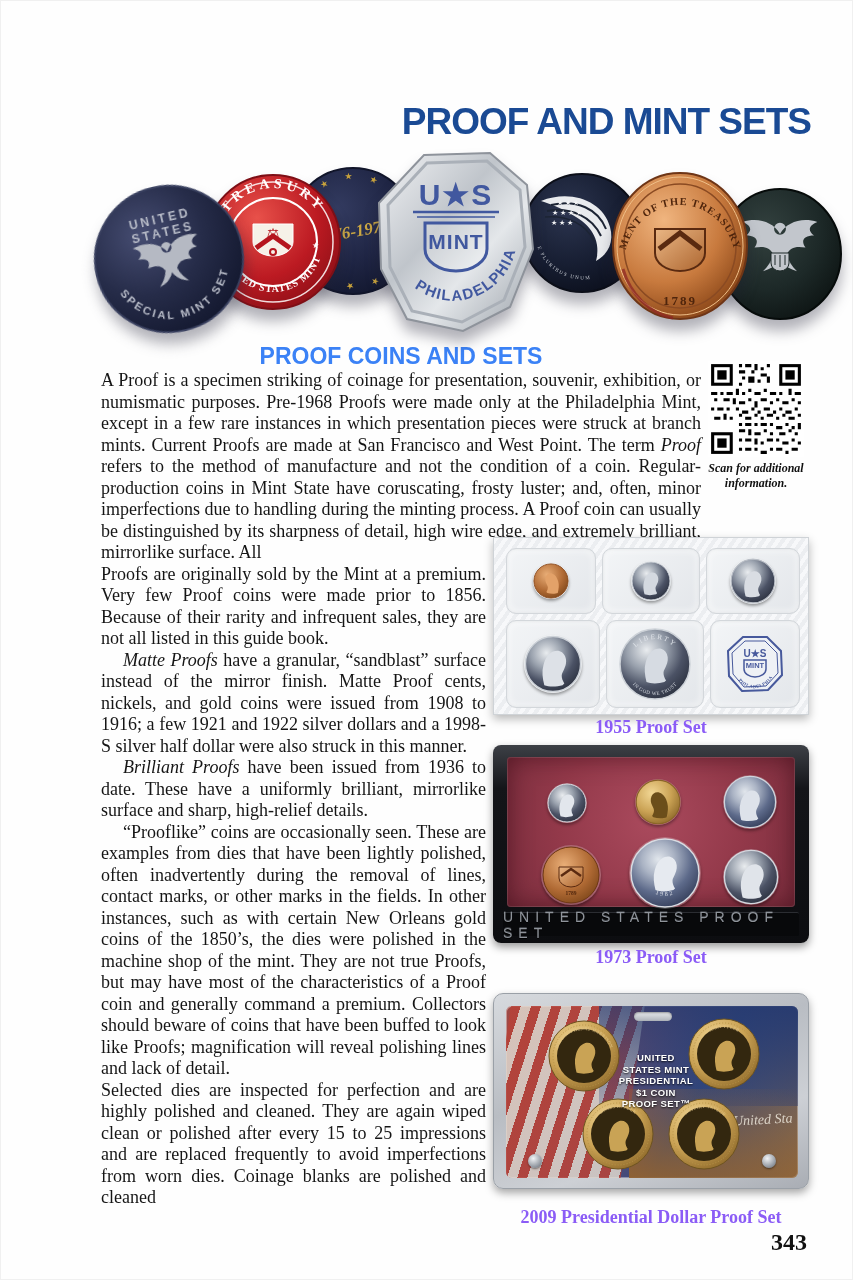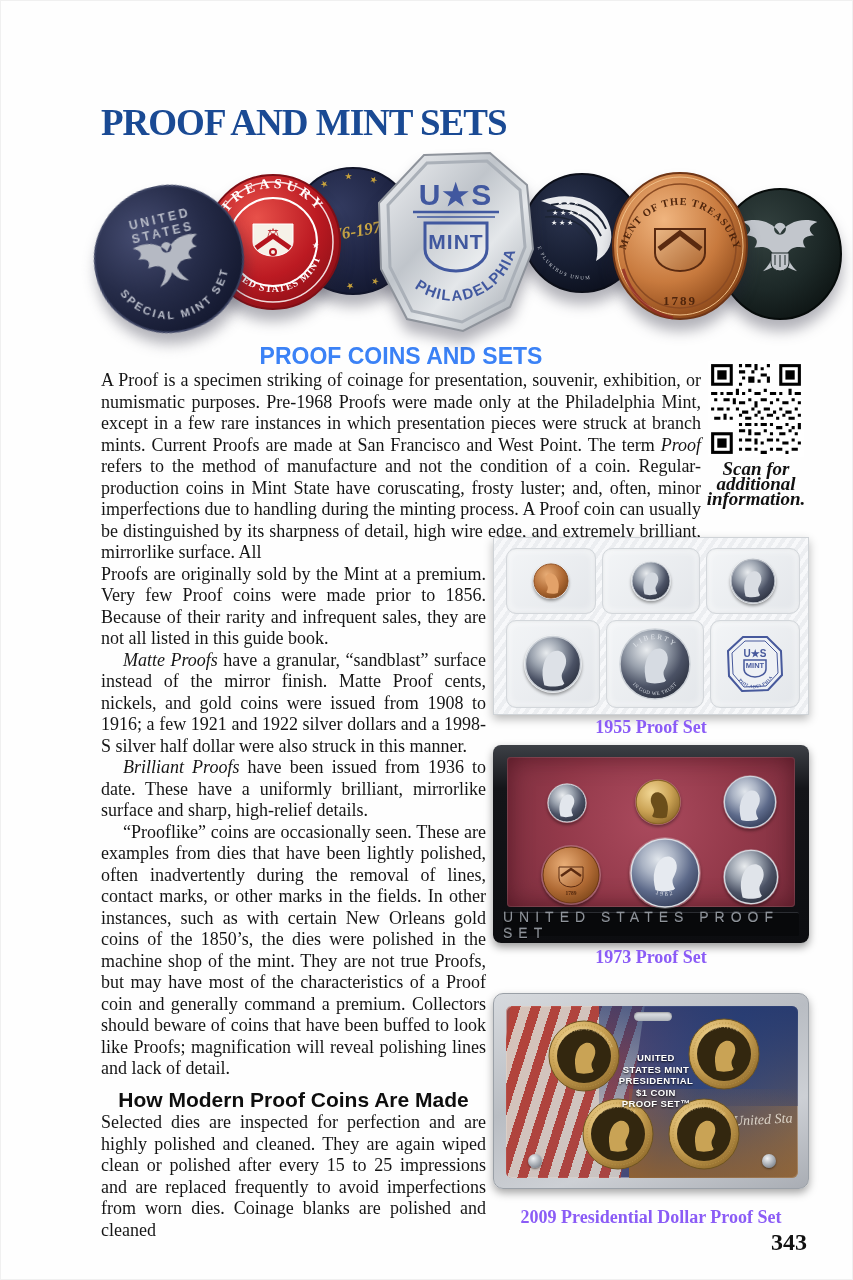--- a/index.html
+++ b/index.html
@@ -1,38 +1,38 @@
 <!DOCTYPE html>
 <html><head>
 <meta charset="utf-8">
 <style>
   html,body{margin:0;padding:0;background:#ffffff;}
   .page{position:relative;width:853px;height:1280px;background:#fefefe;overflow:hidden;
         font-family:"Liberation Serif",serif;color:#151515;border:1px solid #f0f0f0;box-sizing:border-box;}
   
-  .title{position:absolute;left:100px;top:100px;width:710px;text-align:left;
-         font-family:Liberation Serif, serif;font-weight:bold;font-size:37px;
+  .title{position:absolute;left:100px;top:100px;width:710px;text-align:right;
+         font-family:Liberation Sans, sans-serif;font-weight:bold;font-size:37px;
          color:#1a4a94;letter-spacing:-1px;}
   
   .coin{position:absolute;filter:drop-shadow(0 11px 7px rgba(35,35,55,.35));}
   
   .h2{position:absolute;left:100px;top:342px;width:600px;text-align:center;
       font-family:"Liberation Sans",sans-serif;font-weight:bold;font-size:23px;color:#3b82f6;}
   
   .mainflow{position:absolute;left:100px;top:369px;width:600px;font-size:18px;line-height:21.5px;text-align:justify;}
   .narrow{width:385px;}
   .para{margin:0;text-indent:22px;}
   .para.noindent{text-indent:0;}
   .ital{font-style:italic;}
   .h3{margin:9px 0 2px 0;text-align:center;font-family:"Liberation Sans",sans-serif;
       font-weight:bold;font-size:21px;color:#0e0e0e;text-indent:0;}
   
   .qrbox{position:absolute;left:700px;top:360px;width:110px;text-align:center;}
   .qrbox svg{display:block;margin:0 auto;}
-  .qrcap{margin-top:4px;font-style:italic;font-weight:bold;font-size:19px;line-height:15px;color:#111;}
+  .qrcap{margin-top:4px;font-style:italic;font-weight:bold;font-size:12px;line-height:15px;color:#111;}
   
   .figcap{position:absolute;left:492px;width:316px;text-align:center;
           font-weight:bold;font-size:18px;color:#8b5cf6;}
   
   .pack55{position:absolute;left:492px;top:536px;width:316px;height:178px;box-sizing:border-box;
           background:repeating-linear-gradient(125deg,#f7f8fa 0 4px,#eceef1 4px 8px);
           border:1px solid #cfd3d7;box-shadow:0 4px 9px rgba(0,0,0,.28);}
   .cell{position:absolute;border-radius:10px;border:1px solid #d3d7db;
         background:linear-gradient(135deg,#f3f5f7,#e3e6ea);
         box-shadow:inset 0 0 8px rgba(255,255,255,.95), inset 0 0 3px rgba(150,156,164,.5);
@@ -266,21 +266,20 @@
     <div class="qrcap">Scan for additional information.</div>
   </div>
 
   <div class="mainflow">
     <p class="para noindent"><span>A Proof is a specimen striking of coinage for presentation, souvenir, exhibition, or numismatic purposes. Pre-1968 Proofs were made only at the Philadelphia Mint, except in a few rare instances in which presentation pieces were struck at branch mints. Current Proofs are made at San Francisco and West Point. The term </span><span class="ital">Proof</span><span> refers to the method of manufacture and not the condition of a coin. Regular-production coins in Mint State have coruscating, frosty luster; and, often, minor imperfections due to handling during the minting process. A Proof coin can usually be distinguished by its sharpness of detail, high wire edge, and extremely brilliant, mirrorlike surface. All</span></p>
     <div class="narrow">
       <p class="para noindent"><span>Proofs are originally sold by the Mint at a premium. Very few Proof coins were made prior to 1856. Because of their rarity and infrequent sales, they are not all listed in this guide book.</span></p>
       <p class="para"><span class="ital">Matte Proofs</span><span> have a granular, “sandblast” surface instead of the mirror finish. Matte Proof cents, nickels, and gold coins were issued from 1908 to 1916; a few 1921 and 1922 silver dollars and a 1998-S silver half dollar were also struck in this manner.</span></p>
       <p class="para"><span class="ital">Brilliant Proofs</span><span> have been issued from 1936 to date. These have a uniformly brilliant, mirrorlike surface and sharp, high-relief details.</span></p>
       <p class="para"><span class="ital"></span><span>“Prooflike” coins are occasionally seen. These are examples from dies that have been lightly polished, often inadvertently during the removal of lines, contact marks, or other marks in the fields. In other instances, such as with certain New Orleans gold coins of the 1850’s, the dies were polished in the machine shop of the mint. They are not true Proofs, but may have most of the characteristics of a Proof coin and generally command a premium. Collectors should beware of coins that have been buffed to look like Proofs; magnification will reveal polishing lines and lack of detail.</span></p>
-      <p class="h3">How Modern Proof Coins Are Made</p>
       <p class="para noindent"><span>Selected dies are inspected for perfection and are highly polished and cleaned. They are again wiped clean or polished after every 15 to 25 impressions and are replaced frequently to avoid imperfections from worn dies. Coinage blanks are polished and cleaned</span></p>
     </div>
   </div>
 
   <div class="pack55">
     <div class="cell" style="left:12px;top:10px;width:88px;height:64px">
       <svg class="disc" width="36" height="36" viewBox="0 0 40 40">
           <circle cx="20" cy="20" r="19" fill="url(#gCop)" stroke="#8a4a1d"></circle>
           <use href="#headL" transform="translate(33,8) scale(-0.55,0.55)" fill="#e3a269"></use>
         </svg>

